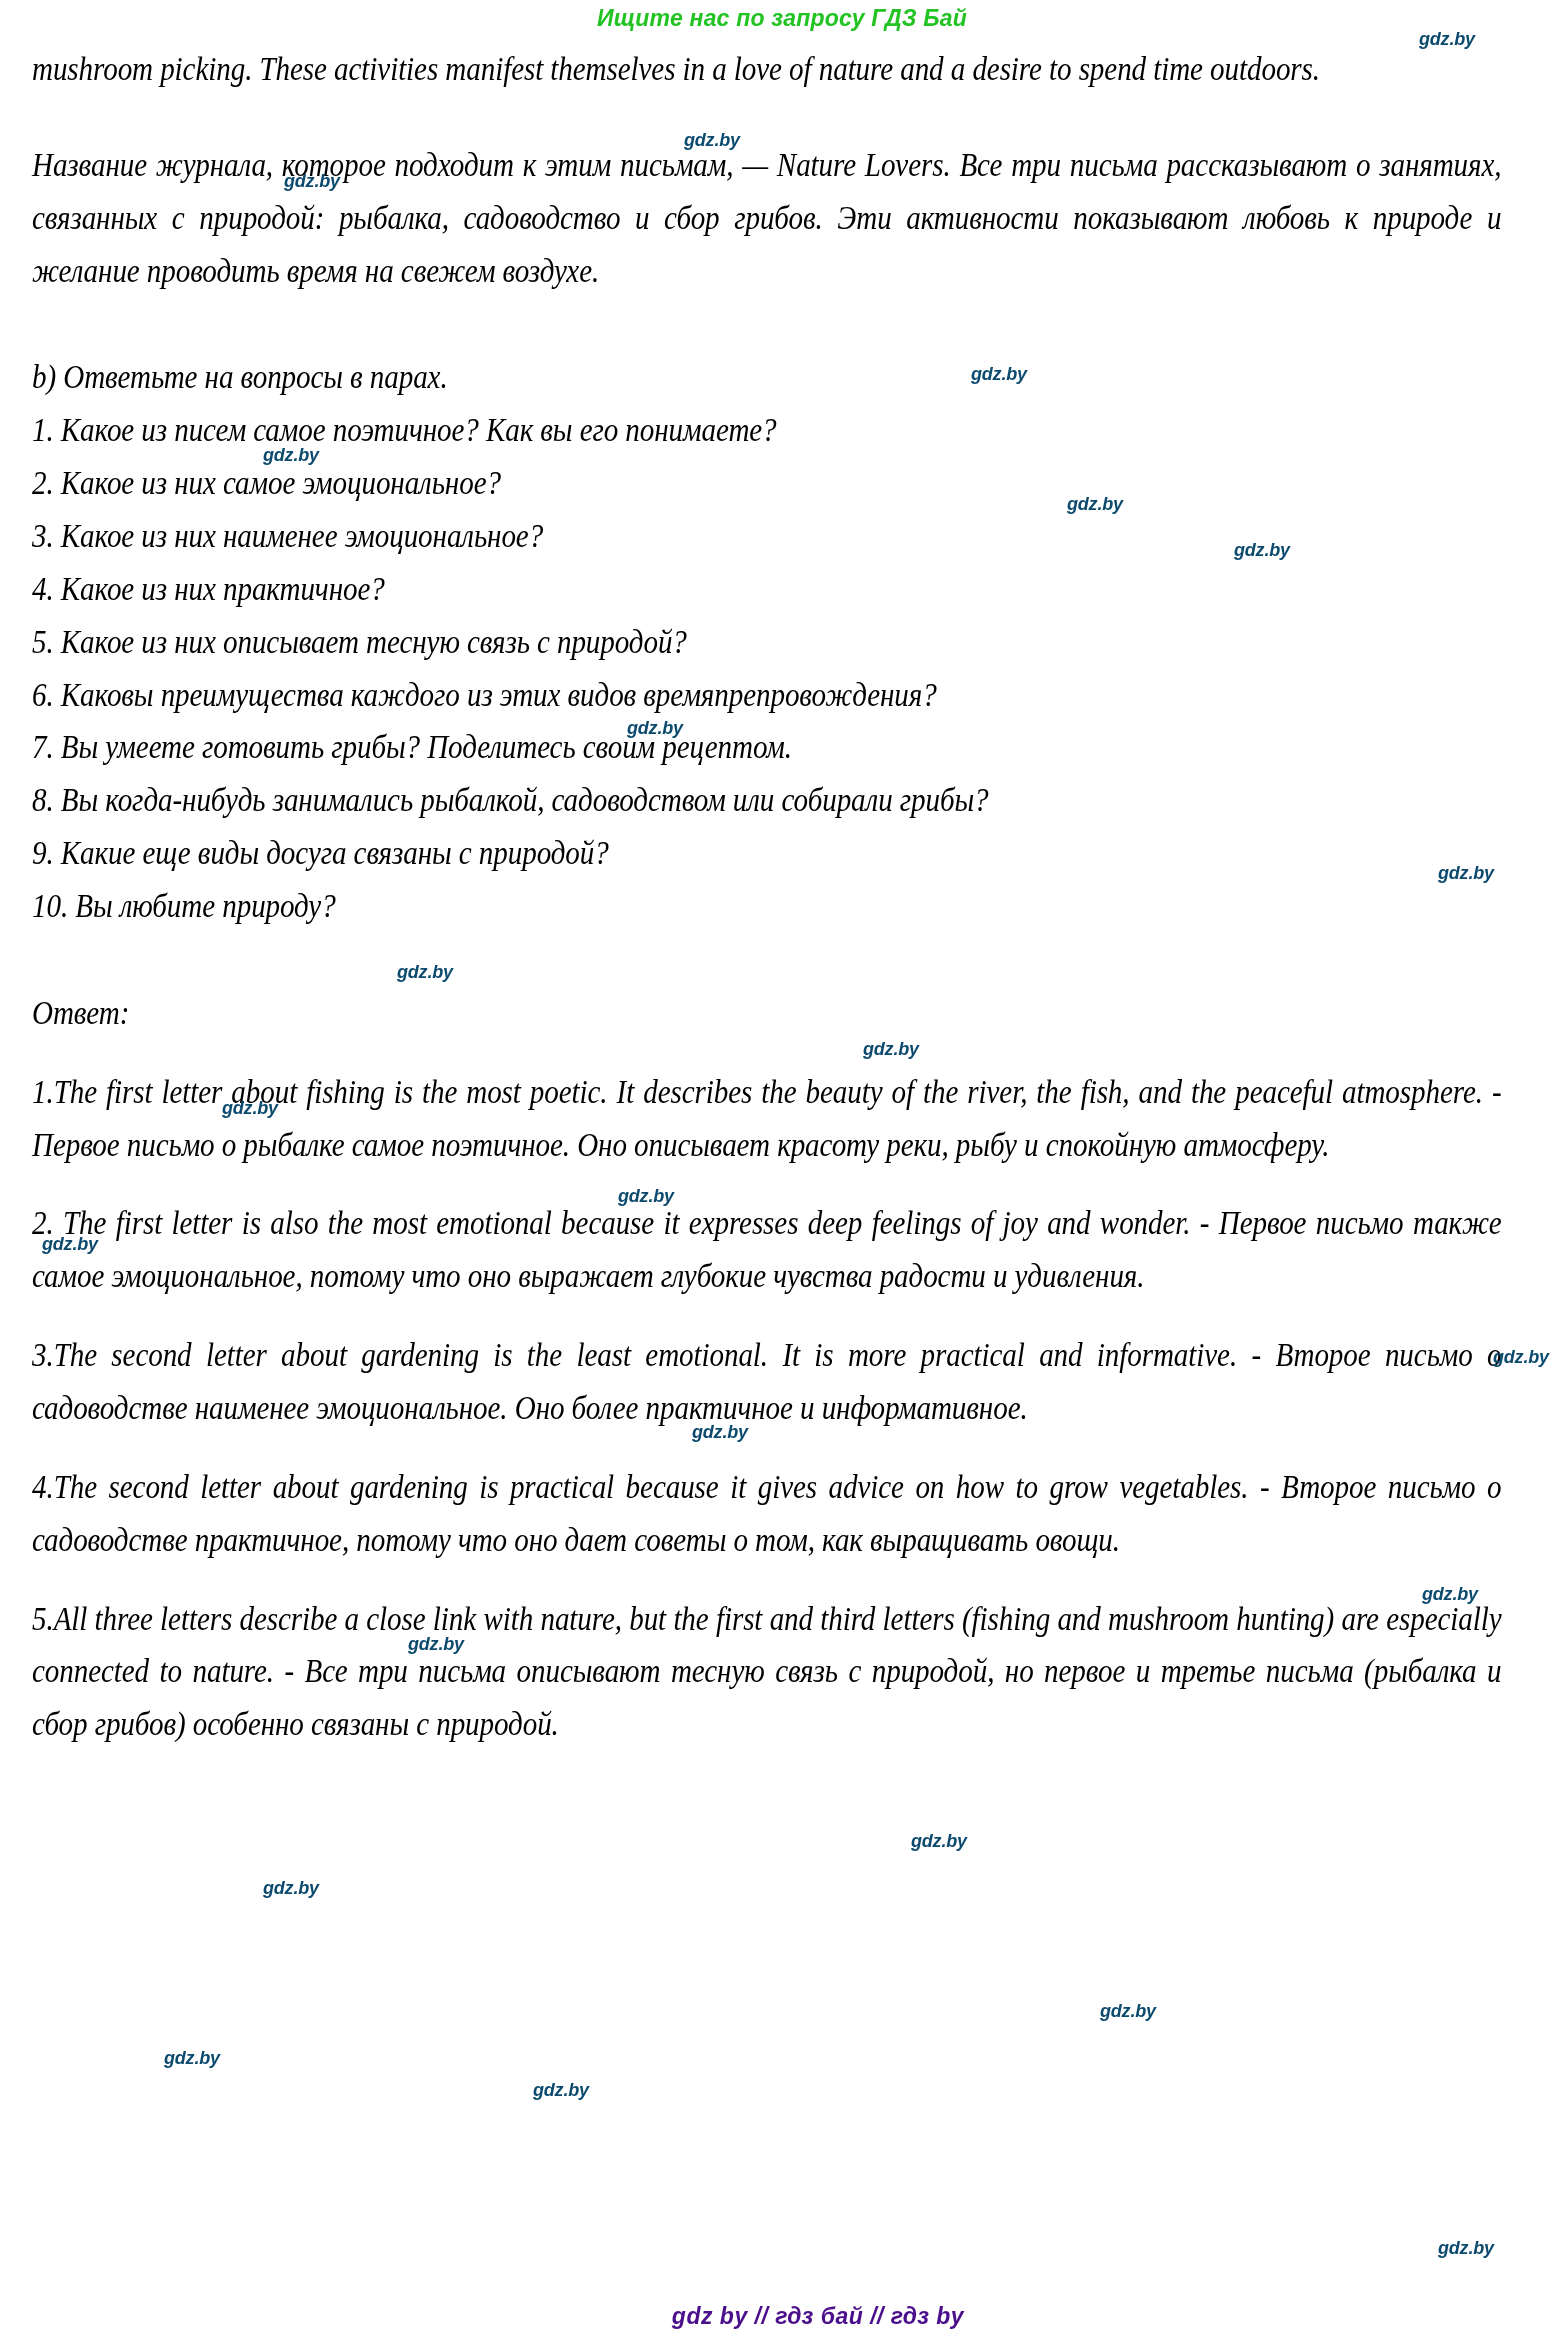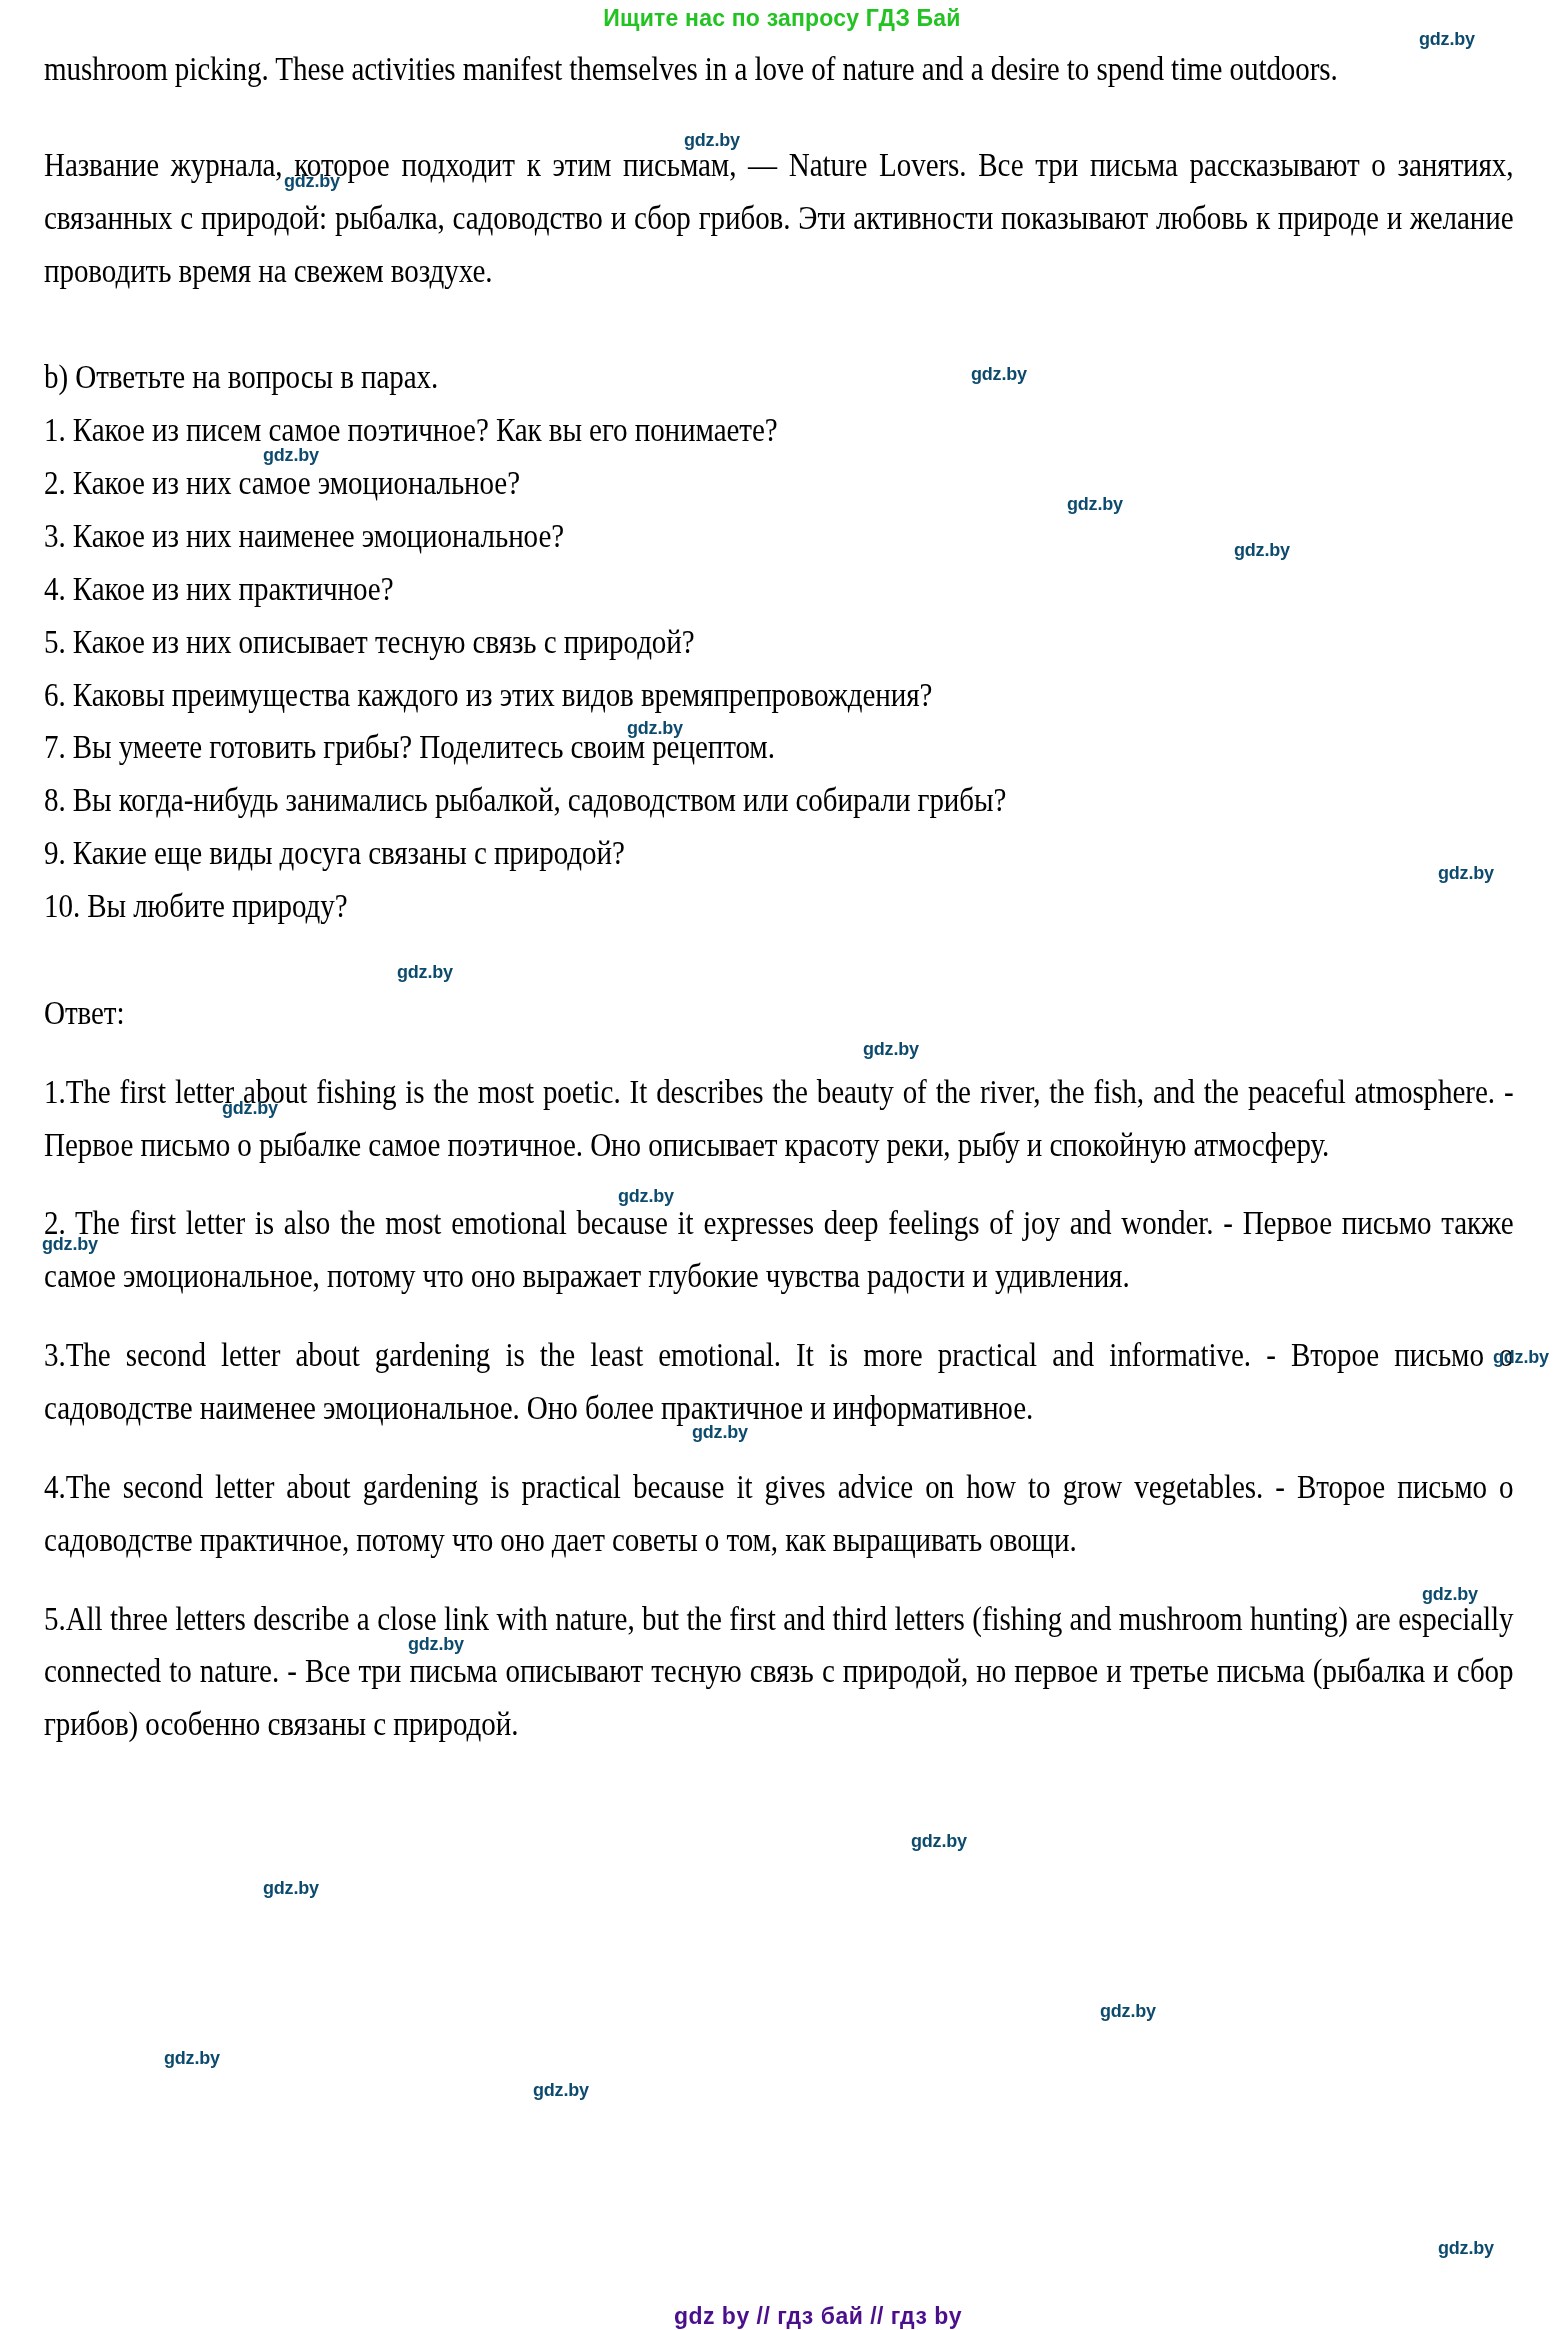--- a/index.html
+++ b/index.html
@@ -15,20 +15,21 @@
     color: #000000;
     overflow: hidden;
   }
 
   .page {
     position: relative;
     width: 1564px;
     height: 2330px;
     box-sizing: border-box;
     padding: 0 66px;
+    font-style: italic;
   }
 
   
   .header-bar {
     position: absolute;
     top: 0;
     left: 0;
     width: 1564px;
     height: 37px;
     display: flex;
@@ -40,21 +41,21 @@
     font-family: "Liberation Sans", "DejaVu Sans", sans-serif;
     font-weight: bold;
     font-size: 23px;
     letter-spacing: 0.2px;
     white-space: nowrap;
   }
 
   
   .content {
     position: absolute;
-    left: 44px;
+    left: 32px;
     top: 43px;
     width: 1469px;
   }
 
   p.para, p.qline, p.aline, p.plain {
     margin: 0;
     font-size: 34px;
     line-height: 1.555;
     font-family: "Liberation Serif", "DejaVu Serif", serif;
     transform: scaleX(0.855);

